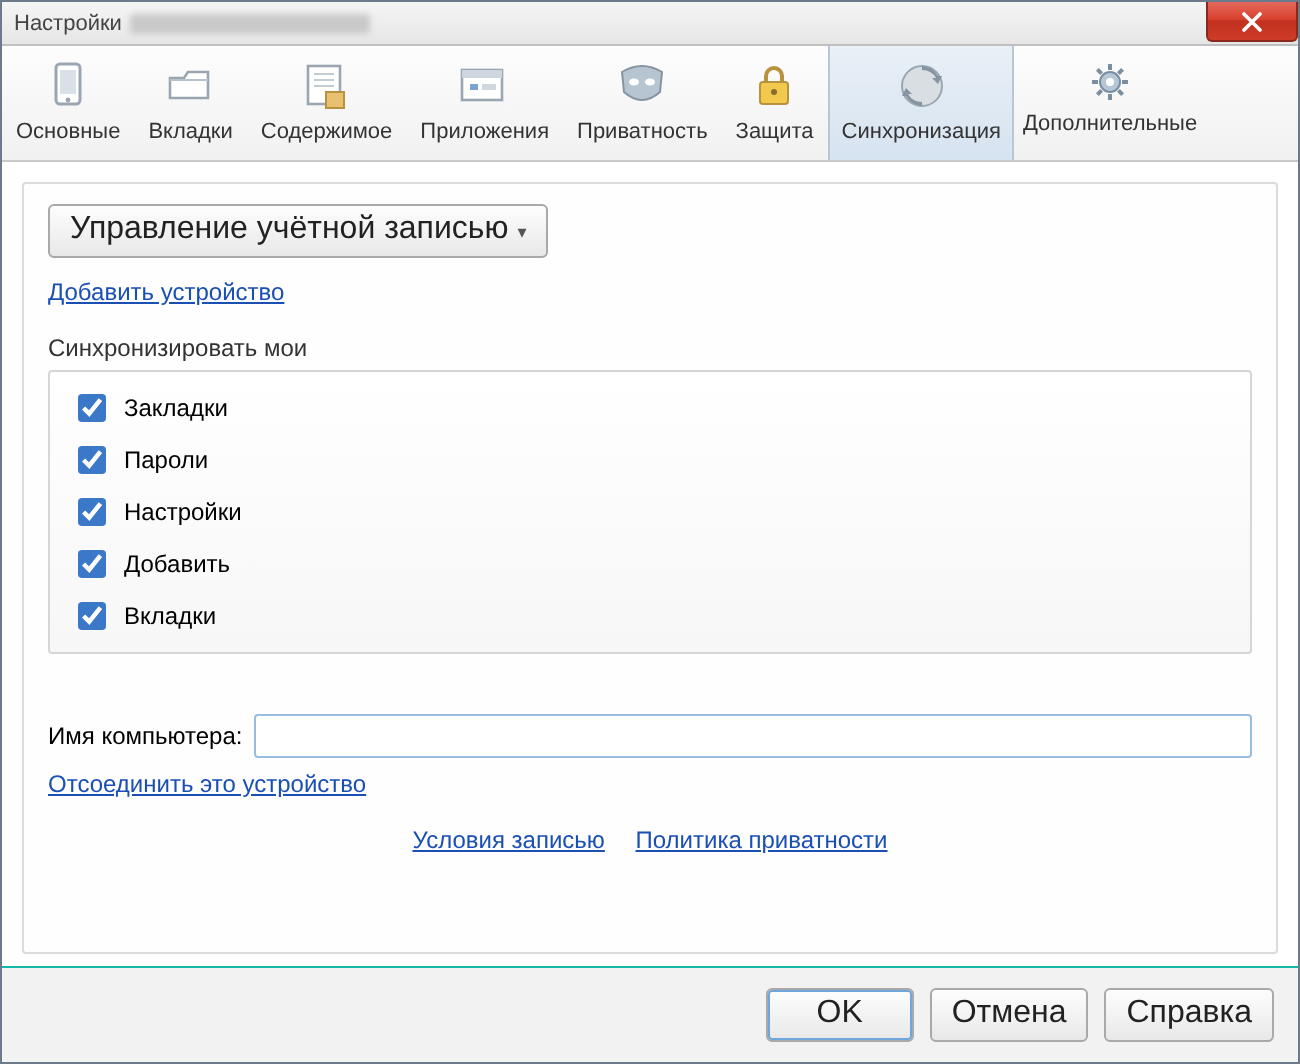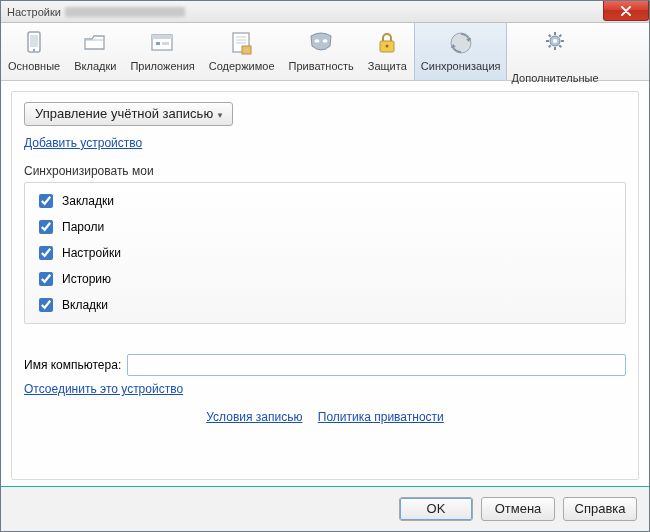--- a/index.html
+++ b/index.html
@@ -69,21 +69,21 @@
     display: flex;
     flex-direction: column;
     justify-content: flex-start;
     padding: 5px 6px 3px;
     font-size: 11px;
     color: #333;
     cursor: pointer;
     border-right: 1px solid transparent;
     border-left: 1px solid transparent;
   }
-  .tool.wide { padding: 5px 3px 21px; gap: 16px; }
+  .tool.wide { padding: 5px 3px 21px; }
   .tool .iconwrap {
     height: 30px;
     display: flex;
     align-items: center;
     justify-content: center;
     margin-bottom: 2px;
   }
   .tool.active {
     background: linear-gradient(to bottom, #e9f0f7, #d6e3f0);
     border-left-color: #b8c7d6;
@@ -117,21 +117,21 @@
     vertical-align: -2px;
     background: #b8b8b8;
     filter: blur(1.5px);
     border-radius: 2px;
   }
   .btn {
     background: linear-gradient(to bottom, #fdfdfd, #e8e8e8);
     border: 1px solid #a9a9a9;
     border-radius: 3px;
     padding: 3px 10px 4px;
-    font-size: 13px;
+    font-size: 16px;
     font-family: inherit;
     color: #222;
     cursor: pointer;
   }
   .btn-dd::after {
     content: " \25BE";
     font-size: 9px;
     color: #555;
     margin-left: 2px;
   }
@@ -230,40 +230,40 @@
       <div class="iconwrap">
           <svg width="26" height="24">
             <path d="M3 8 h7 l2 -3 h10 v13 h-19 z" fill="#fff" stroke="#9aa6b2" stroke-width="1.3"></path>
             <path d="M3 9 h19" stroke="#b8c2cc"></path>
           </svg>
         </div>
       <span>Вкладки</span>
     </div>
     <div class="tool">
       <div class="iconwrap">
-          <svg width="28" height="24">
-            <rect x="3" y="4" width="20" height="15" fill="#fff" stroke="#9aa6b2" stroke-width="1.3"></rect>
-            <rect x="3" y="4" width="20" height="4" fill="#cdd6df"></rect>
-            <rect x="7" y="11" width="4" height="3" fill="#7ba3d0"></rect>
-            <rect x="13" y="11" width="7" height="3" fill="#d0d7de"></rect>
-          </svg>
-        </div>
-      <span>Приложения</span>
-    </div>
-    <div class="tool">
-      <div class="iconwrap">
           <svg width="26" height="26">
             <rect x="4" y="3" width="16" height="19" fill="#fff" stroke="#9aa6b2" stroke-width="1.3"></rect>
             <line x1="7" y1="7" x2="17" y2="7" stroke="#c4ccd4"></line>
             <line x1="7" y1="10" x2="17" y2="10" stroke="#c4ccd4"></line>
             <line x1="7" y1="13" x2="17" y2="13" stroke="#c4ccd4"></line>
             <rect x="13" y="16" width="9" height="8" fill="#e8c070" stroke="#b8933f"></rect>
           </svg>
         </div>
       <span>Содержимое</span>
+    </div>
+    <div class="tool">
+      <div class="iconwrap">
+          <svg width="28" height="24">
+            <rect x="3" y="4" width="20" height="15" fill="#fff" stroke="#9aa6b2" stroke-width="1.3"></rect>
+            <rect x="3" y="4" width="20" height="4" fill="#cdd6df"></rect>
+            <rect x="7" y="11" width="4" height="3" fill="#7ba3d0"></rect>
+            <rect x="13" y="11" width="7" height="3" fill="#d0d7de"></rect>
+          </svg>
+        </div>
+      <span>Приложения</span>
     </div>
     <div class="tool">
       <div class="iconwrap">
           <svg width="28" height="26">
             <path d="M4 6 Q14 0 24 6 L23 16 Q14 24 5 16 Z" fill="#b7c4d1" stroke="#8694a2"></path>
             <ellipse cx="10" cy="11" rx="2.5" ry="1.8" fill="#fff"></ellipse>
             <ellipse cx="18" cy="11" rx="2.5" ry="1.8" fill="#fff"></ellipse>
           </svg>
         </div>
       <span>Приватность</span>
@@ -333,21 +333,21 @@
         <label class="check-row">
           <input type="checkbox" checked="" style="">
           <span>Пароли</span>
         </label>
         <label class="check-row">
           <input type="checkbox" checked="" style="">
           <span>Настройки</span>
         </label>
         <label class="check-row">
           <input type="checkbox" checked="" style="">
-          <span>Историю</span>
+          <span>Добавить</span>
         </label>
         <label class="check-row">
           <input type="checkbox" checked="" style="">
           <span>Вкладки</span>
         </label>
       </div>
 
       <div class="comp-row">
         <label>Имя компьютера:</label>
         <input class="comp-input" type="text" value="" style="">

